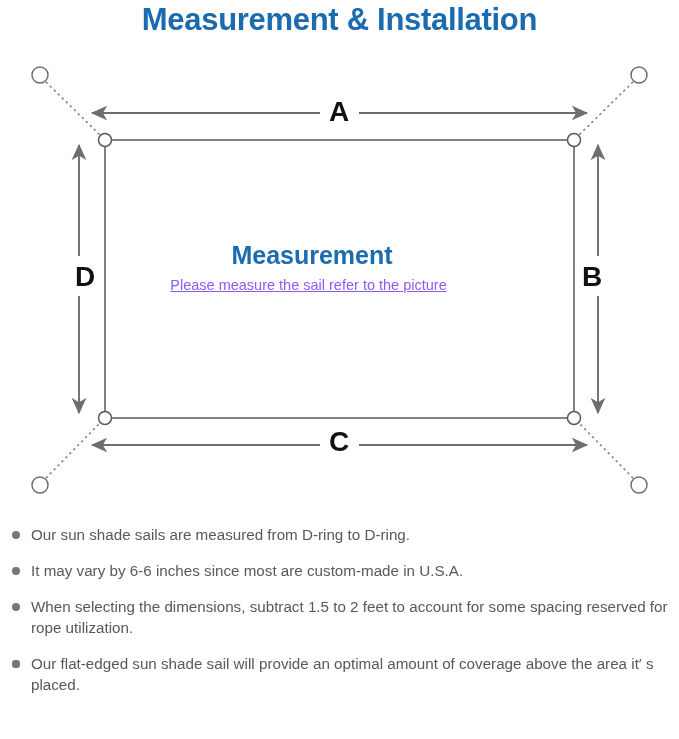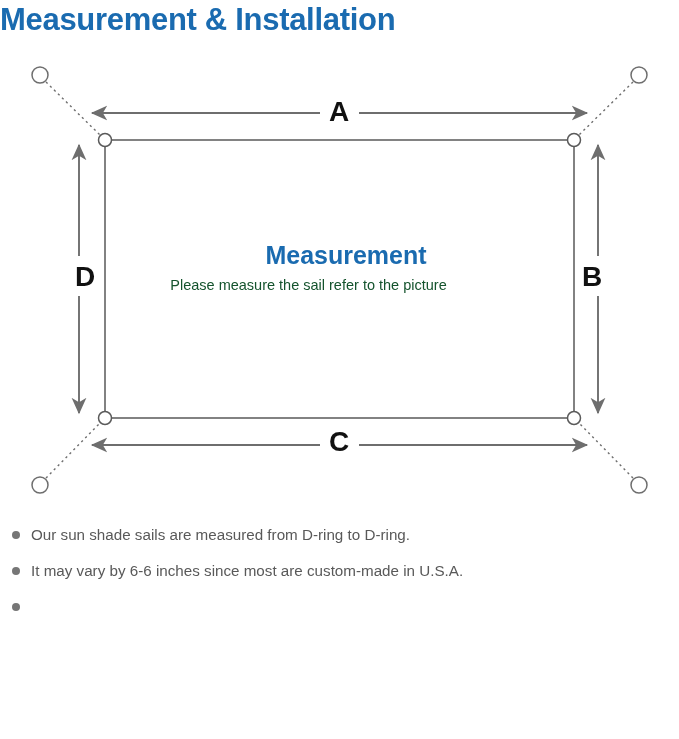--- a/index.html
+++ b/index.html
@@ -14,20 +14,21 @@
     font-family: "Liberation Sans", sans-serif;
     overflow: hidden;
   }
 
   
   .page-title {
     position: absolute;
     left: 0;
     top: 0;
     width: 679px;
+    text-align: center;
     font-size: 31px;
     font-weight: bold;
     color: #1a6bb0;
     letter-spacing: -0.3px;
     line-height: 40px;
   }
 
   
   .diagram {
     position: absolute;
@@ -43,30 +44,30 @@
   
   .sail-title {
     position: absolute;
     left: 0;
     top: 241px;
     width: 624px;
     text-align: center;
     font-size: 25px;
     font-weight: bold;
     color: #1a6bb0;
-    margin-left: 34px;
   }
   .sail-sub {
     position: absolute;
     left: 0;
     top: 277px;
     width: 617px;
     text-align: center;
     font-size: 14.5px;
-    color: #14532d;
+    color: #8b5cf6;
+    text-decoration: underline;
   }
 
   
   .dim-label {
     position: absolute;
     font-size: 28px;
     font-weight: bold;
     color: #111111;
     text-align: center;
     line-height: 1;
@@ -175,14 +176,22 @@
   <div class="note-item">
     <span class="note-bullet"></span>
     <span>Our sun shade sails are measured from D-ring to D-ring.</span>
   </div>
   <div class="note-item">
     <span class="note-bullet"></span>
     <span>It may vary by 6-6 inches since most are custom-made in U.S.A.</span>
   </div>
   <div class="note-item">
     <span class="note-bullet"></span>
+    <span>When selecting the dimensions, subtract 1.5 to 2 feet to account for some spacing reserved for rope utilization.</span>
+  </div>
+  <div class="note-item">
+    <span class="note-bullet"></span>
+  </div>
+  <div class="note-item">
+    <span class="note-bullet"></span>
+    <span>Our flat-edged sun shade sail will provide an optimal amount of coverage above the area it′ s placed.</span>
   </div>
 </div>
 
 </body></html>

